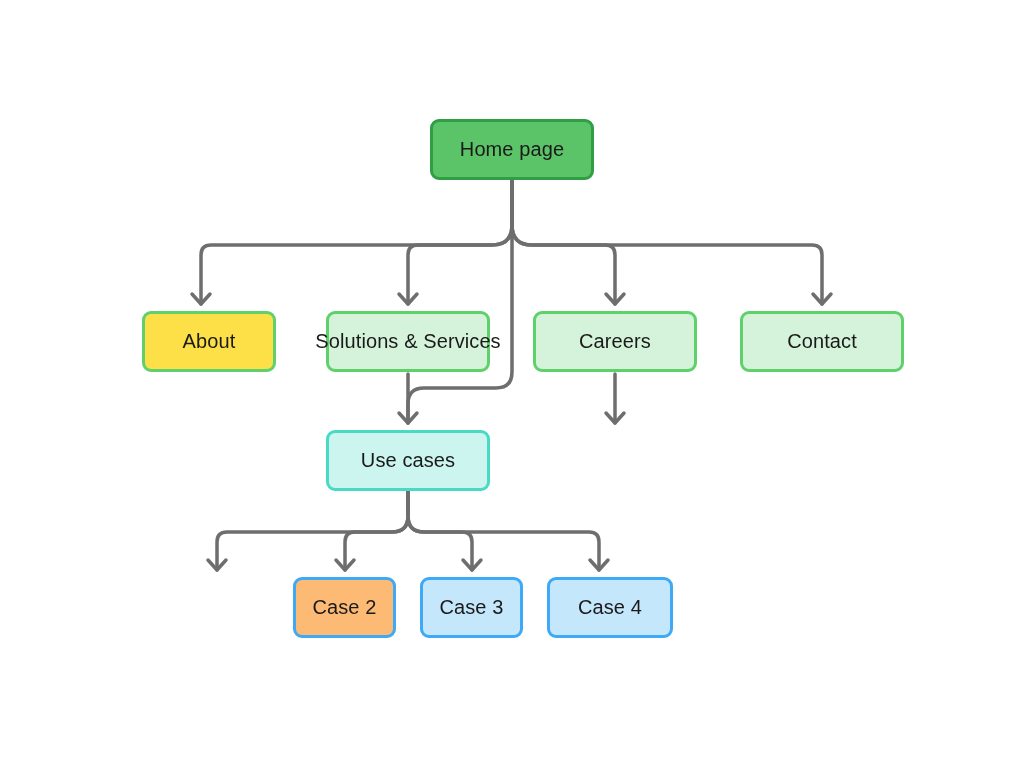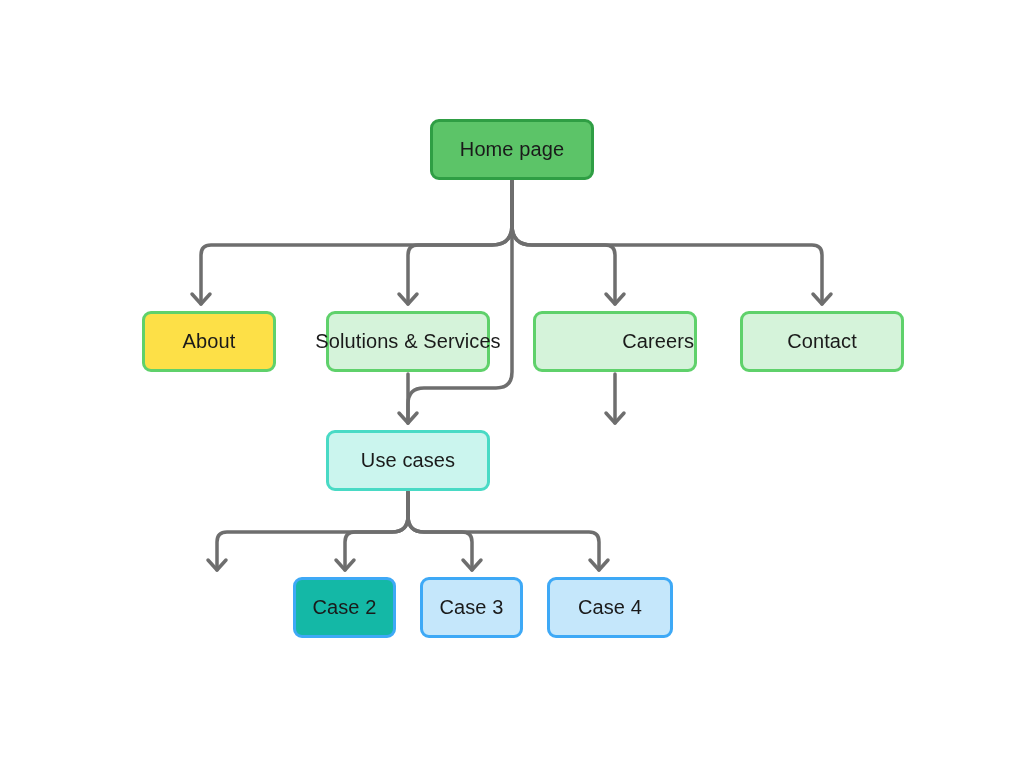--- a/index.html
+++ b/index.html
@@ -108,35 +108,35 @@
   </div>
 
   <div class="node" style="left: 119px; top: 311px; width: 134px; height: 61px; background: #fde047; border-color: rgb(95, 209, 107); margin-left: 23px;">
     <span>About</span>
   </div>
 
   <div class="node" style="left: 326px; top: 311px; width: 164px; height: 61px; background: rgb(213, 243, 218); border-color: rgb(95, 209, 107);">
     <span>Solutions &amp; Services</span>
   </div>
 
-  <div class="node" style="left: 533px; top: 311px; width: 164px; height: 61px; background: rgb(213, 243, 218); border-color: rgb(95, 209, 107); justify-content: flex-end;">
+  <div class="node" style="left: 533px; top: 311px; width: 164px; height: 61px; background: rgb(213, 243, 218); border-color: rgb(95, 209, 107);">
     <span>Careers</span>
   </div>
 
   <div class="node" style="left: 740px; top: 311px; width: 164px; height: 61px; background: rgb(213, 243, 218); border-color: rgb(95, 209, 107);">
     <span>Contact</span>
   </div>
 
   <div class="node" style="left: 326px; top: 430px; width: 164px; height: 61px; background: rgb(203, 245, 238); border-color: rgb(73, 218, 197); text-align: center;">
     <span>Use cases</span>
   </div>
 
 
 
-  <div class="node" style="left: 293px; top: 577px; width: 103px; height: 61px; background: #14b8a6; border-color: rgb(62, 169, 246);">
+  <div class="node" style="left: 293px; top: 577px; width: 103px; height: 61px; background: #fdba74; border-color: rgb(62, 169, 246);">
     <span>Case 2</span>
   </div>
 
   <div class="node" style="left: 420px; top: 577px; width: 103px; height: 61px; background: rgb(197, 231, 251); border-color: rgb(62, 169, 246);">
     <span>Case 3</span>
   </div>
 
   <div class="node" style="left: 547px; top: 577px; width: 126px; height: 61px; background: rgb(197, 231, 251); border-color: rgb(62, 169, 246);">
     <span>Case 4</span>
   </div>

